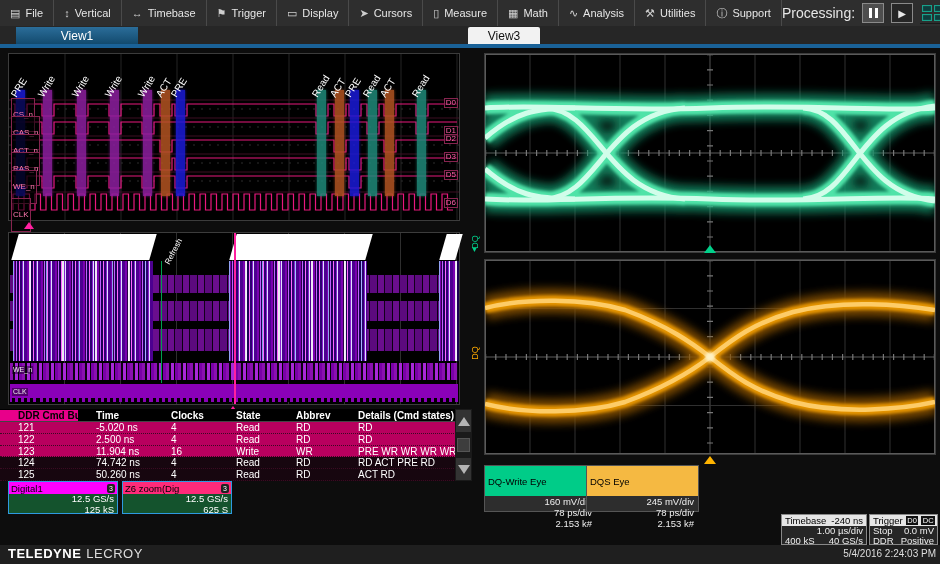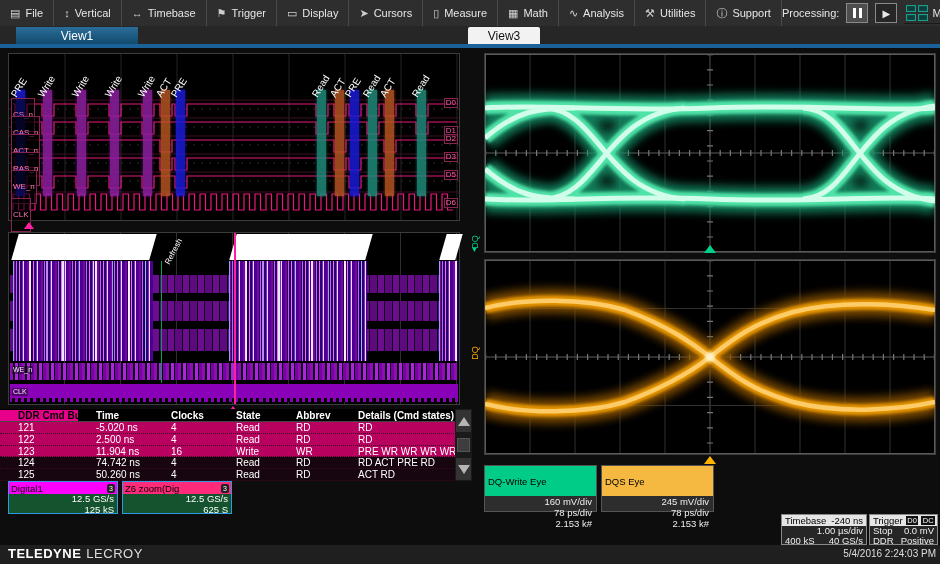--- a/index.html
+++ b/index.html
@@ -7,21 +7,21 @@
   body { font-family:"Liberation Sans", sans-serif; }
   #app { position:relative; width:940px; height:564px; background:#0d0d0d; overflow:hidden; }
 
   
   #menubar { position:absolute; left:0; top:0; width:940px; height:26px; background:#2e2e2e;
              display:flex; align-items:center; color:#e6e6e6; font-size:11px; }
   .menu-item { display:flex; align-items:center; gap:5px; padding:0 10px; height:100%;
                border-right:1px solid #4a4a4a; cursor:default; white-space:nowrap; }
   .menu-item .mi-icon { font-size:11px; color:#cfcfcf; }
   #menu-right { margin-left:auto; display:flex; align-items:center; gap:7px; padding-right:4px; }
-  #processing-label { font-size:11px; color:#e6e6e6; }
+  #processing-label { font-size:14px; color:#e6e6e6; }
   .proc-btn { width:22px; height:20px; border:1px solid #8a8a8a; display:flex; align-items:center;
               justify-content:center; background:#4e4e4e; }
   .proc-btn.play { background:#262626; color:#e8e8e8; font-size:10px; }
   .pause-bars { display:flex; gap:3px; }
   .pause-bars span { display:block; width:3px; height:10px; background:#fff; }
   #mosaic-widget { display:flex; align-items:center; gap:4px; position:relative; padding:2px 14px 2px 2px;
                    border-bottom:1px solid #1a1a1a; }
   #mosaic-grid { display:grid; grid-template-columns:10px 10px; grid-template-rows:7px 7px; gap:2px; }
   #mosaic-grid span { background:#0f3d3d; border:1px solid #18a08a; box-shadow:inset 0 0 1px #18a08a; }
 
@@ -105,21 +105,21 @@
   #desc-digital1 { left:8px; top:481px; width:110px; height:33px; }
   #desc-digital1 .dhead { background:#ff00ff; }
   #desc-z6 { left:122px; top:481px; width:110px; height:33px; }
   #desc-z6 .dhead { background:#ff2a7a; }
 
   .eye-box { position:absolute; border:1px solid #555; background:#2d2d2d; color:#eee; font-size:9.5px; }
   .eye-box .dhead { height:30px; color:#000; padding:0 3px; display:flex; align-items:center; }
   .eye-box .dline { text-align:right; padding:0 4px; line-height:11px; }
   #desc-dqwrite { left:484px; top:465px; width:113px; height:47px; }
   #desc-dqwrite .dhead { background:#00cc88; }
-  #desc-dqs { left:601px; top:465px; width:113px; height:47px; }
+  #desc-dqs { left:586px; top:465px; width:113px; height:47px; }
   #desc-dqs .dhead { background:#f5b942; }
 
   
   #panelC { left:484px; top:53px; width:452px; height:200px; }
   #panelD { left:484px; top:259px; width:452px; height:196px; }
   .rot-label { position:absolute; font-size:9px; transform:rotate(-90deg); transform-origin:center; }
   #dq-top-label { left:468px; top:237px; color:#00d08a; }
   #dq-top-arrow { position:absolute; left:471px; top:246px; color:#00d08a; font-size:7px; }
   #dq-bot-label { left:468px; top:348px; color:#ffaa00; }
 

